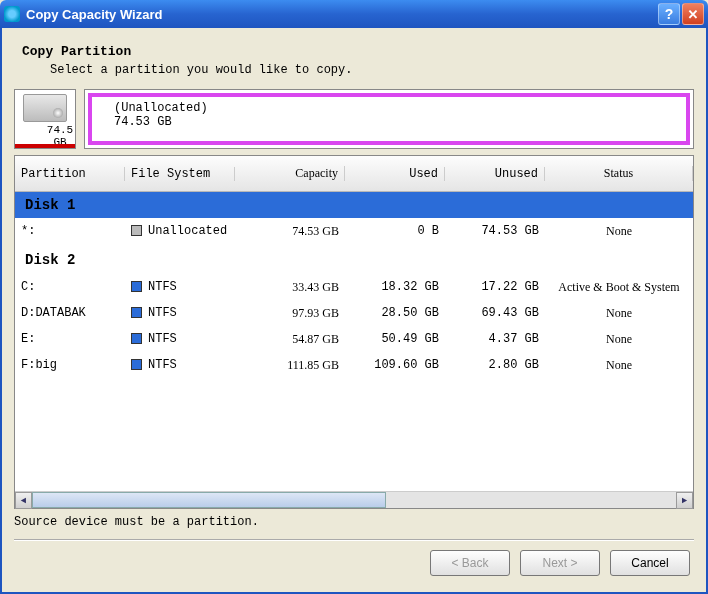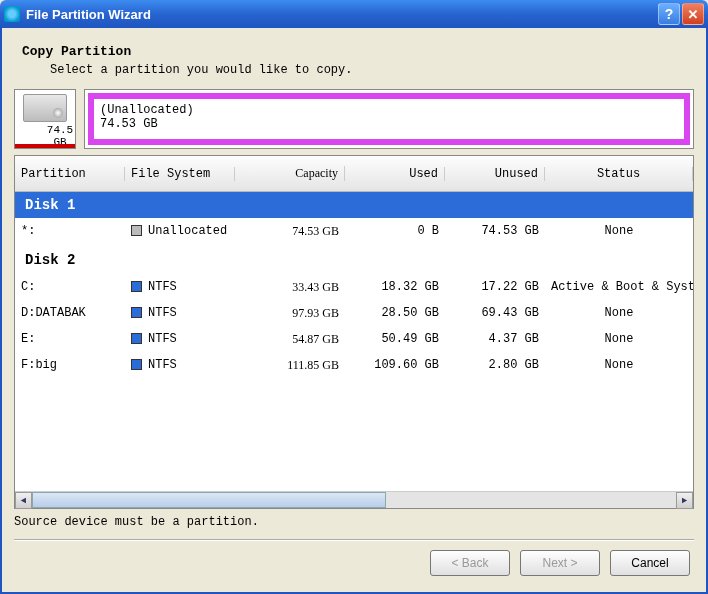--- a/index.html
+++ b/index.html
@@ -83,22 +83,22 @@
 }
 .disk-thumb-label { font-size: 11px; display:block;margin-left:30px; }
 .disk-thumb-bar { height: 4px; background: #c00; position:absolute; bottom:0; left:0; right:0; }
 .disk-bar-box {
   flex: 1;
   border: 1px solid #888;
   background: #fff;
   padding: 3px;
 }
 .disk-bar-inner {
-  border: 6px solid #d946ef;
-  padding: 4px 6px;
+  border: 4px solid #d946ef;
+  padding: 4px 22px;
   height: 100%;
   background: #fff;
 }
 .disk-bar-line1 { font-size: 12px; }
 .disk-bar-line2 { font-size: 12px; }
 .table-area {
   border: 1px solid #888;
   background: #fff;
   flex: 1;
   display: flex;
@@ -117,29 +117,29 @@
   padding: 0 6px;
   border-right: 1px solid #ccc;
   white-space: nowrap;
   overflow: hidden;
 }
 .c-part { width: 110px; }
 .c-fs { width: 110px; }
 .c-cap { width: 110px; text-align: right; font-family: Liberation Serif, serif; }
 .c-used { width: 100px; text-align: right; }
 .c-unused { width: 100px; text-align: right; }
-.c-status { flex: 1; text-align: center; }
+.c-status { flex: 1; text-align: center; font-family: Liberation Serif, serif; }
 .tbody {
   flex: 1;
   overflow: hidden;
   font-size: 12px;
 }
 .disk-header {
   background: #2b6cd8;
-  color: #ffffff;
+  color: #000000;
   font-weight: bold;
   font-size: 14px;
   padding: 5px 10px;
 }
 .disk-header2 {
   font-weight: bold;
   font-size: 14px;
   padding: 8px 10px 6px;
 }
 .row {
@@ -186,21 +186,21 @@
   cursor: pointer;
   padding: 0 12px;
 }
 .wbtn:disabled { color:#999; cursor:default;text-align:center; }
 </style>
 </head>
 <body>
 
 <div class="titlebar">
   <div class="icon-app"></div>
-  <div class="title">File Partition Wizard</div>
+  <div class="title">Copy Capacity Wizard</div>
   <div class="winbtn help-btn">?</div>
   <div class="winbtn close-btn">✕</div>
 </div>
 
 <div class="window-body">
 
   <div class="header-area">
     <div class="header-title">Copy Partition</div>
     <div class="header-sub">Select a partition you would like to copy.</div>
   </div>

